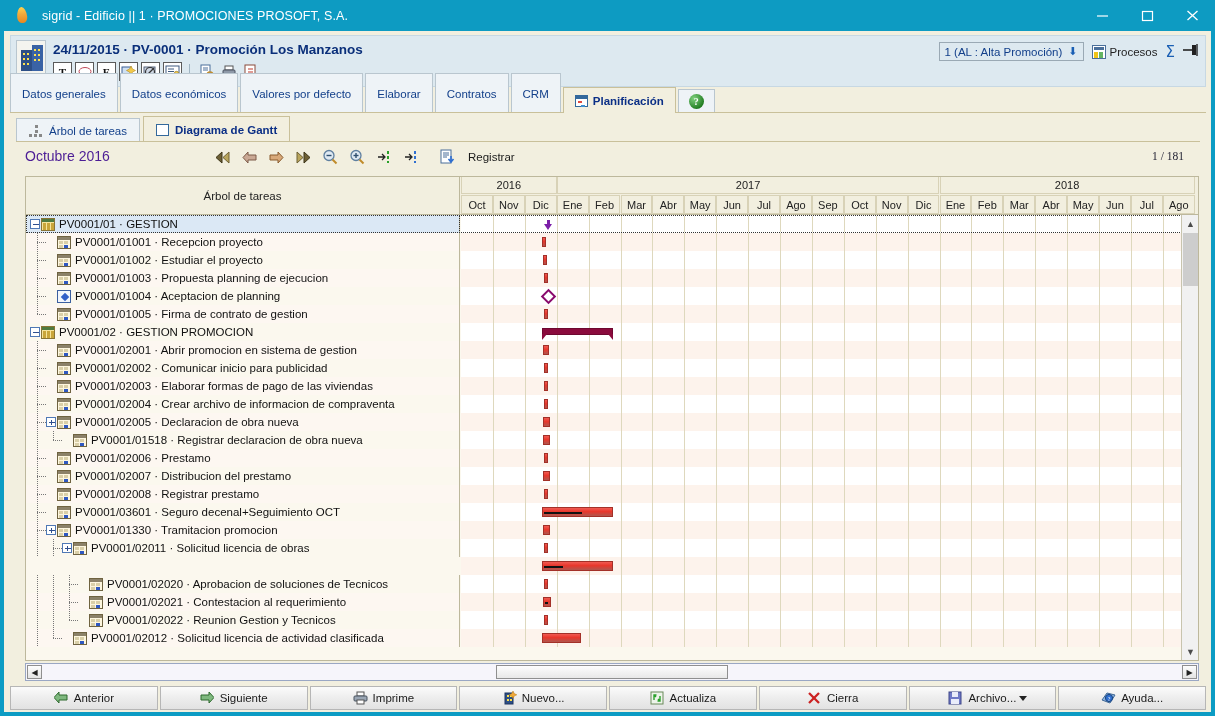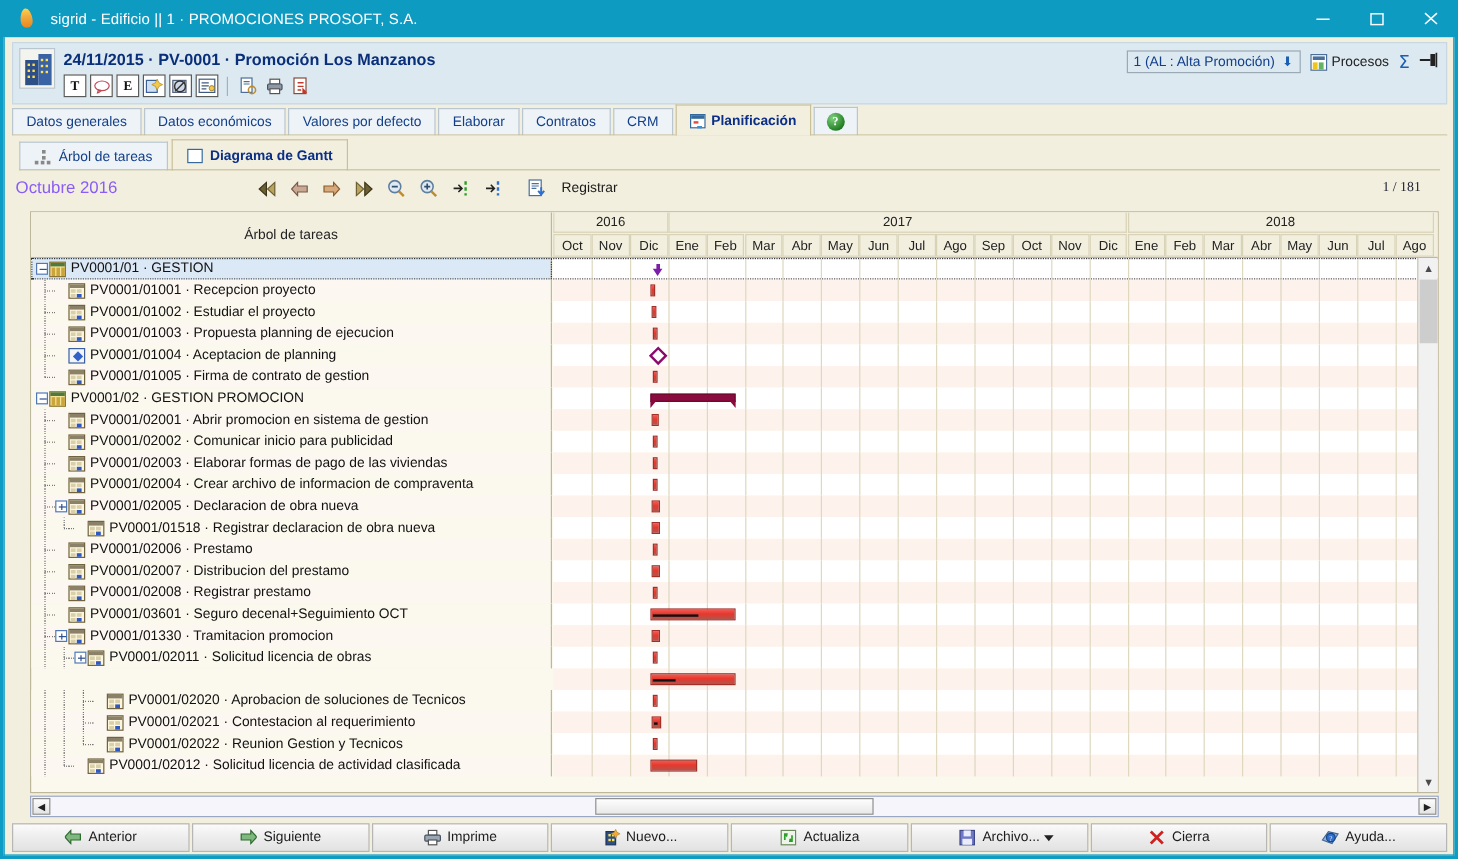--- a/index.html
+++ b/index.html
@@ -133,21 +133,21 @@
   .sigma { font-size: 15px; color: #1a5fb4; font-family: "DejaVu Sans", sans-serif; }
   .pin { font-size: 14px; color: #222; }
 
   
   .tabrow {
     position: absolute; left: 6px; top: 56px;
     width: 1196px; height: 26px;
     display: flex; align-items: flex-end;
   }
   .tab {
-    height: 23px; padding: 0 11px;
+    height: 40px; padding: 0 11px;
     background: #eef3f7; border: 1px solid #b9c6cf; border-bottom: none;
     display: flex; align-items: center;
     font-size: 11.5px; color: #123f8a;
     margin-right: 2px;
   }
   .tab.active {
     height: 26px; background: #f2efdf;
     border-color: #c9c09a; color: #0b2f86; font-weight: bold;
     position: relative; z-index: 3;
     gap: 5px;
@@ -212,22 +212,22 @@
   .subtab-line {
     position: absolute; left: 6px; top: 28px; width: 1184px; height: 1px;
     background: #c9c09a;
   }
 
   
   .gtoolbar {
     position: absolute; left: 0; top: 32px; width: 1196px; height: 28px;
   }
   .month-label {
-    position: absolute; left: 3px; top: 3px;
-    font-size: 14px; color: #8b5cf6;
+    position: absolute; left: 15px; top: 3px;
+    font-size: 14px; color: #4c1d95;
   }
   .gtools {
     position: absolute; left: 203px; top: 3px;
     display: flex; align-items: center; gap: 9px;
   }
   .gt { width: 18px; height: 18px; display:flex; align-items:center; justify-content:center; }
   .pagecount {
     position: absolute; right: 22px; top: 5px;
     font-size: 11.5px; color: #223; font-family: "Liberation Serif", serif;
   }
@@ -1694,36 +1694,36 @@
               <rect x="1" y="1" width="12" height="12" fill="#eef4ea" stroke="#6a8a5a"></rect>
               <path d="M4 9 L4 4 L6.5 4 M4 4 L6 6" stroke="#2aa02a" stroke-width="1.4" fill="none"></path>
               <path d="M10 5 L10 10 L7.5 10 M10 10 L8 8" stroke="#2aa02a" stroke-width="1.4" fill="none"></path>
             </svg>
         </span>
         <span class="cap">Actualiza</span>
       </div>
       <div class="bb">
         <span class="ic">
           <svg width="14" height="14">
+              <line x1="2" y1="2" x2="12" y2="12" stroke="#cc2222" stroke-width="2.3"></line>
+              <line x1="12" y1="2" x2="2" y2="12" stroke="#cc2222" stroke-width="2.3"></line>
+            </svg>
+        </span>
+        <span class="cap">Cierra</span>
+      </div>
+      <div class="bb">
+        <span class="ic">
+          <svg width="14" height="14">
               <rect x="1" y="1" width="12" height="12" fill="#6f79c7" stroke="#3e4788"></rect>
               <rect x="4" y="1" width="6" height="5" fill="#e9ecfa"></rect>
               <rect x="3" y="8" width="8" height="5" fill="#e9ecfa"></rect>
             </svg>
         </span>
         <span class="cap">Archivo...</span>
         <span class="caret"></span>
-      </div>
-      <div class="bb">
-        <span class="ic">
-          <svg width="14" height="14">
-              <line x1="2" y1="2" x2="12" y2="12" stroke="#cc2222" stroke-width="2.3"></line>
-              <line x1="12" y1="2" x2="2" y2="12" stroke="#cc2222" stroke-width="2.3"></line>
-            </svg>
-        </span>
-        <span class="cap">Cierra</span>
       </div>
       <div class="bb">
         <span class="ic">
           <svg width="15" height="14">
               <path d="M1 9 L6 2 L14 4 L9 12 Z" fill="#8fb4dd" stroke="#3f6796"></path>
               <circle cx="8" cy="7" r="3.6" fill="#2f6fd0" stroke="#19457f"></circle>
               <text x="8" y="9.6" font-size="6" fill="#fff" text-anchor="middle" font-family="Liberation Serif, serif">?</text>
             </svg>
         </span>
         <span class="cap">Ayuda...</span>

